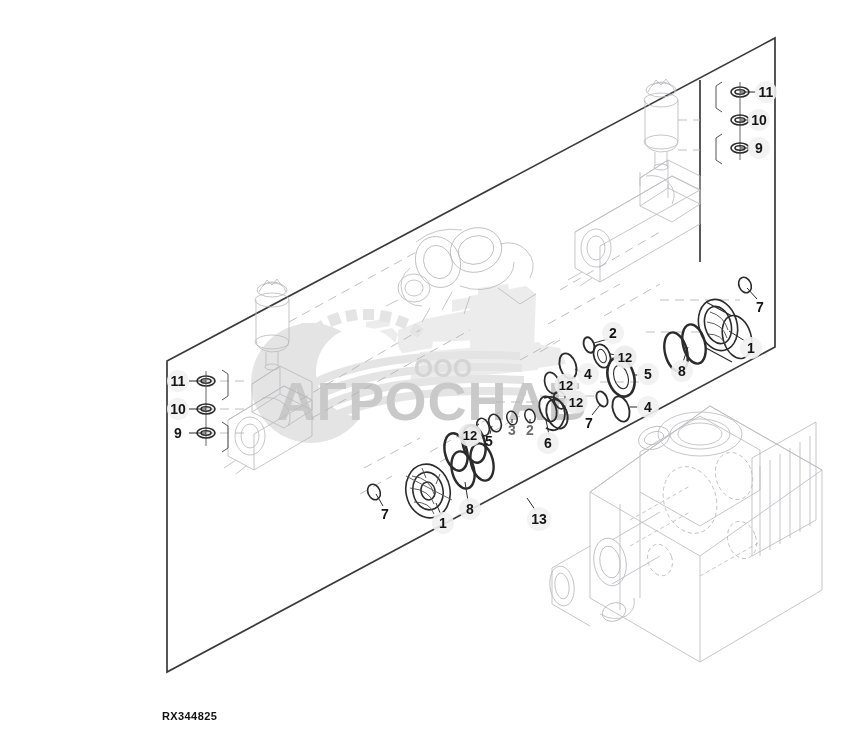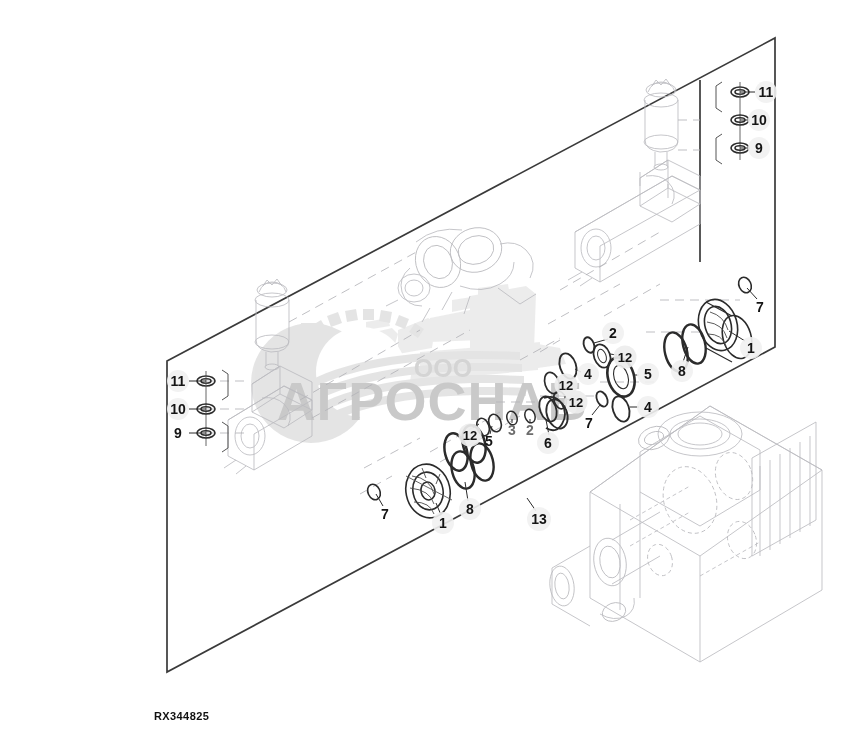--- a/index.html
+++ b/index.html
@@ -3,21 +3,21 @@
 <meta charset="utf-8">
 <style>
   html,body{margin:0;padding:0;background:#ffffff;}
   body{width:841px;height:731px;position:relative;overflow:hidden;
        font-family:"Liberation Sans",sans-serif;}
   #stage{position:absolute;left:0;top:0;width:841px;height:731px;}
   svg{position:absolute;left:0;top:0;}
   #art{z-index:2;}
   #watermark{z-index:1;}
   #callouts{z-index:4;}
-  .partnum{position:absolute;left:154px;top:710px;font-size:11px;
+  .partnum{position:absolute;left:162px;top:710px;font-size:11px;
            font-weight:bold;color:#111;letter-spacing:.4px;z-index:5;}
   text{font-family:"Liberation Sans",sans-serif;}
 </style>
 </head>
 <body>
 
 <div id="stage">
 
   <svg id="watermark" width="841" height="731" viewBox="0 0 841 731">
     <g opacity="0.55">

